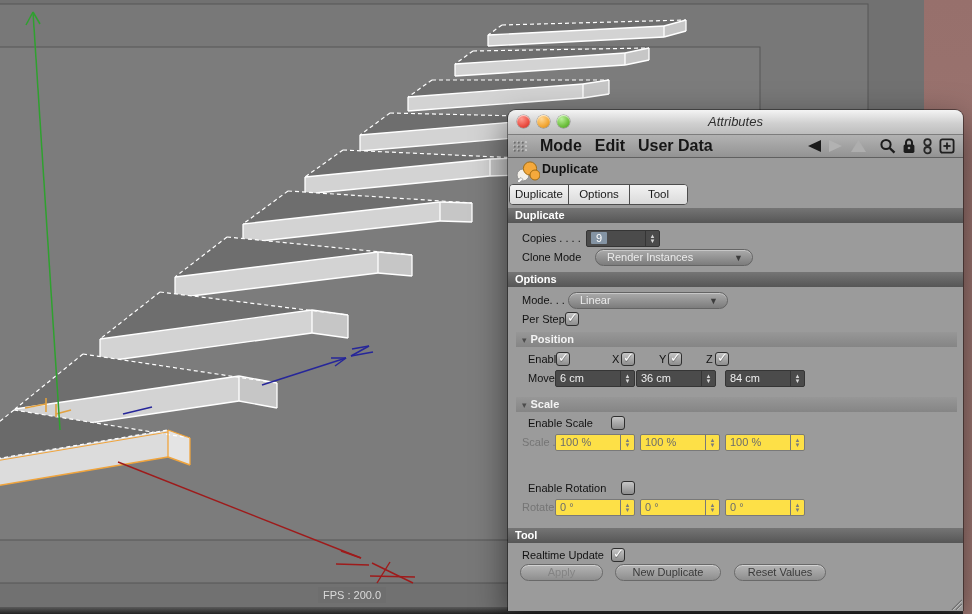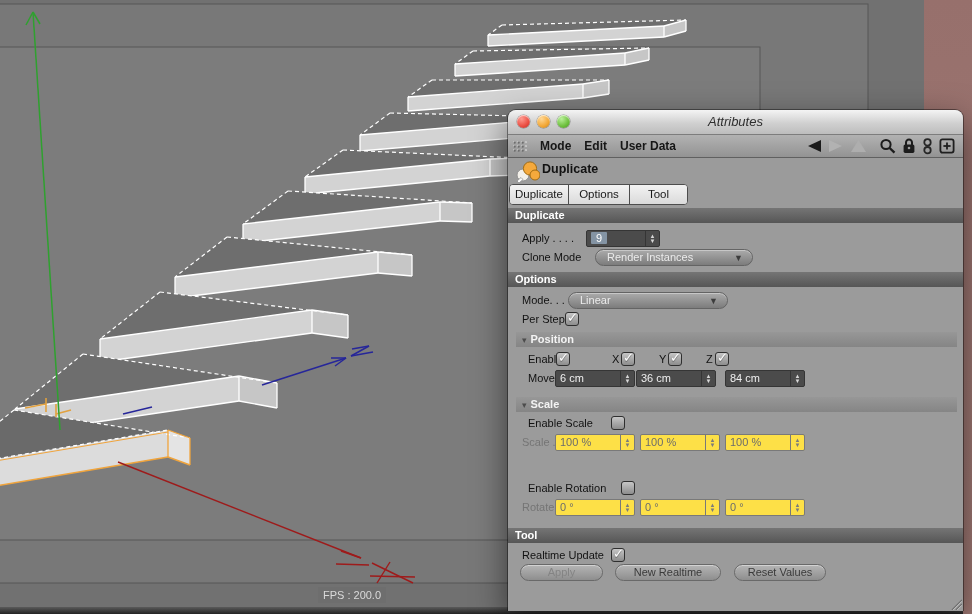--- a/index.html
+++ b/index.html
@@ -24,21 +24,21 @@
        border-bottom:1px solid #7d7d7d;}
   #title{position:absolute;left:0;right:0;top:0;height:24px;line-height:24px;
        text-align:center;font-size:13px;color:#2e2e2e;font-style:italic;}
   .tl{position:absolute;top:5px;width:13px;height:13px;border-radius:50%;
        box-shadow:inset 0 1px 1px rgba(255,255,255,.7),0 0 0 .5px rgba(0,0,0,.35);}
   #tl-close{left:9px;background:radial-gradient(circle at 35% 30%,#ff9a90,#ea4d41 60%,#b33228);}
   #tl-min{left:29px;background:radial-gradient(circle at 35% 30%,#ffd794,#f2a634 60%,#bd7d1e);}
   #tl-zoom{left:49px;background:radial-gradient(circle at 35% 30%,#b9f09a,#6cbf3c 60%,#4c8f28);}
   #menubar{position:relative;height:22px;background:linear-gradient(#b2b2b2,#939393);
        border-bottom:1px solid #606060;display:flex;align-items:center;}
-  .menu-item{font-size:12px;font-weight:bold;color:#161616;margin-left:13px;}
+  .menu-item{font-size:16px;font-weight:bold;color:#161616;margin-left:13px;}
   #menu-grip{margin-left:4px;width:15px;height:12px;}
   #menu-icons{margin-left:auto;display:flex;align-items:center;gap:6px;padding-right:8px;}
   #menu-icons svg{display:block;}
   
   #pbody{position:relative;height:453px;background:#9b9b9b;overflow:hidden;}
   .row{position:absolute;left:0;right:0;height:19px;}
   .lbl{position:absolute;top:0;height:19px;line-height:19px;font-size:11px;color:#121212;white-space:pre;}
   .lbl.dim{color:#757575;}
   .secbar{position:absolute;left:0;width:455px;height:15px;
        background:linear-gradient(#757575,#565656);color:#fff;font-weight:bold;
@@ -318,21 +318,21 @@
 
       <div id="tabs">
         <div class="tab" style="width:58px">Duplicate</div>
         <div class="tab" style="width:61px">Options</div>
         <div class="tab" style="width:58px">Tool</div>
       </div>
 
       <div class="secbar" style="top:50px">Duplicate</div>
 
       <div class="row" style="top:71px">
-        <span class="lbl" style="left:14px">Apply . . . .</span>
+        <span class="lbl" style="left:14px">Copies . . . .</span>
         <div class="fld" style="left:78px;width:74px">
           <span class="val"><span class="sel-hl">9</span></span>
           <span class="stp">
               <span>▲</span>
               <span>▼</span>
             </span>
         </div>
       </div>
 
       <div class="row" style="top:90px">
@@ -477,21 +477,21 @@
 
       <div class="row" style="top:388px">
         <span class="lbl" style="left:14px">Realtime Update</span>
         <span class="cb" style="left:103px">
             <i>✓</i>
           </span>
       </div>
 
       <div class="row" style="top:406px">
         <div class="btn dis" style="left:12px;width:83px">Apply</div>
-        <div class="btn" style="left:107px;width:106px">New Realtime</div>
+        <div class="btn" style="left:107px;width:106px">New Duplicate</div>
         <div class="btn" style="left:226px;width:92px">Reset Values</div>
       </div>
 
       <svg id="resize-grip" viewBox="0 0 13 13">
         <line x1="3" y1="13" x2="13" y2="3" stroke="#6f6f6f" stroke-width="1.4"></line>
         <line x1="7" y1="13" x2="13" y2="7" stroke="#6f6f6f" stroke-width="1.4"></line>
         <line x1="4.2" y1="13" x2="13" y2="4.2" stroke="#c6c6c6" stroke-width="1"></line>
         <line x1="8.2" y1="13" x2="13" y2="8.2" stroke="#c6c6c6" stroke-width="1"></line>
       </svg>
     </div>

